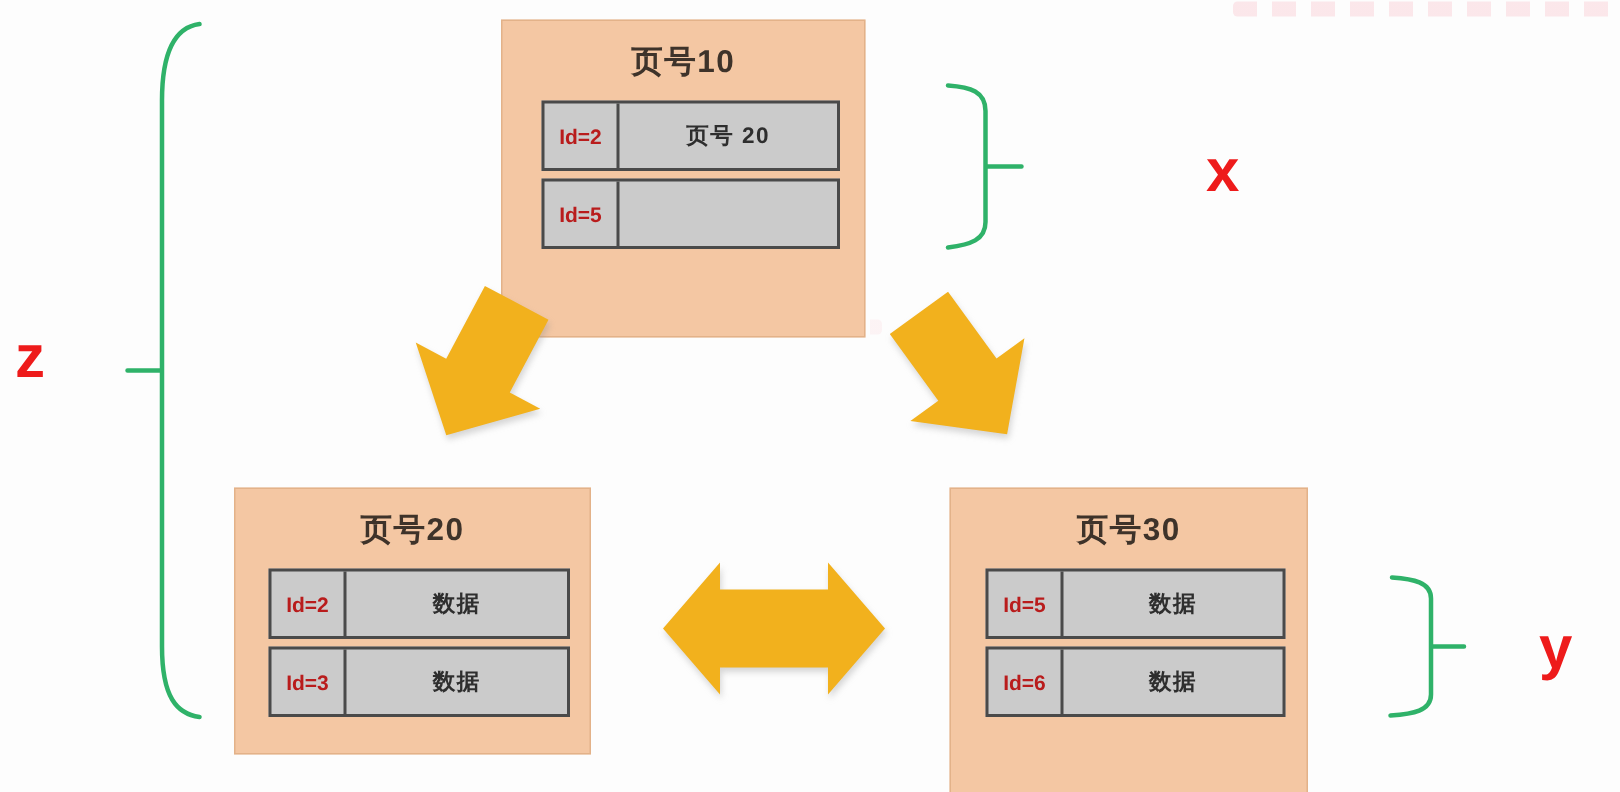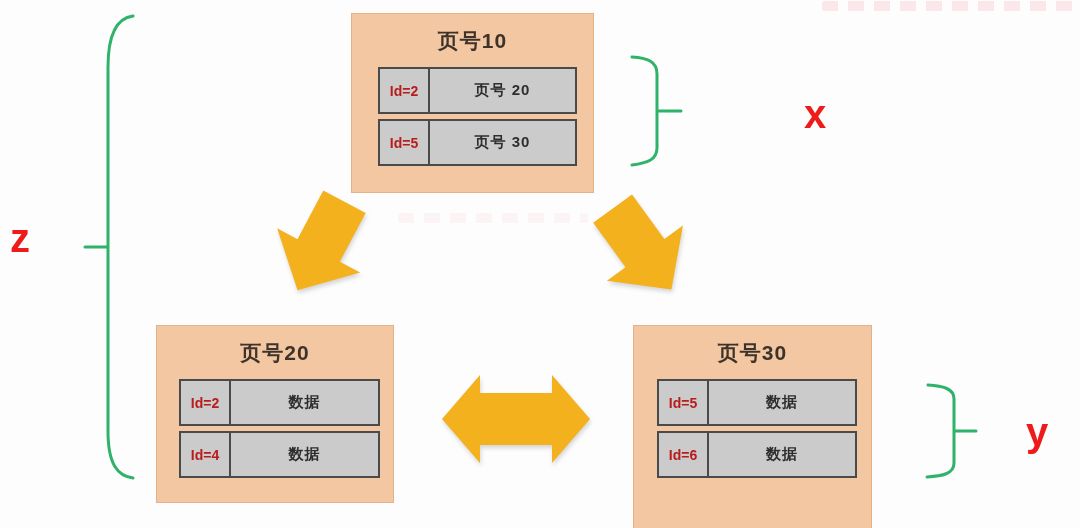--- a/index.html
+++ b/index.html
@@ -8,21 +8,21 @@
     background:#fdfdfd;
     font-family:"Liberation Sans","DejaVu Sans",sans-serif;
   }
   
   .node{
     position:absolute;
     background:var(--node-fill,#f4c7a3);
     border:1px solid rgba(214,160,116,.55);
     box-sizing:border-box;
   }
-  #node10{left:351px;top:13px;width:243px;height:180px;}
+  #node10{left:334px;top:13px;width:243px;height:212px;}
   #node20{left:156px;top:325px;width:238px;height:178px;}
   #node30{left:633px;top:325px;width:239px;height:204px;}
   .node-title{
     text-align:center;margin-top:13px;
     font-size:21px;font-weight:700;color:#3e332a;letter-spacing:1px;
   }
   .rows{position:absolute;}
   #node10 .rows{left:26px;top:53px;width:199px;}
   #node20 .rows{left:22px;top:53px;width:201px;}
   #node30 .rows{left:23px;top:53px;width:200px;}
@@ -74,34 +74,33 @@
 
   <div class="node" id="node10">
     <div class="node-title">页号10</div>
     <div class="rows">
       <div class="row">
         <div class="cell-key">Id=2</div>
         <div class="cell-value">页号 20</div>
       </div>
       <div class="row">
         <div class="cell-key">Id=5</div>
-        <div class="cell-value">页号 30</div>
       </div>
     </div>
   </div>
 
   <div class="node" id="node20">
     <div class="node-title">页号20</div>
     <div class="rows">
       <div class="row">
         <div class="cell-key">Id=2</div>
         <div class="cell-value">数据</div>
       </div>
       <div class="row">
-        <div class="cell-key">Id=4</div>
+        <div class="cell-key">Id=3</div>
         <div class="cell-value">数据</div>
       </div>
     </div>
   </div>
 
   <div class="node" id="node30">
     <div class="node-title">页号30</div>
     <div class="rows">
       <div class="row">
         <div class="cell-key">Id=5</div>

